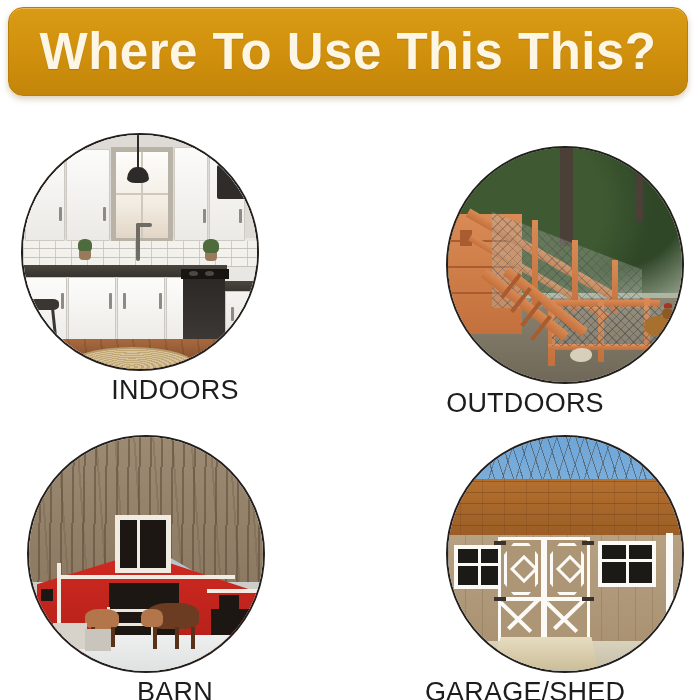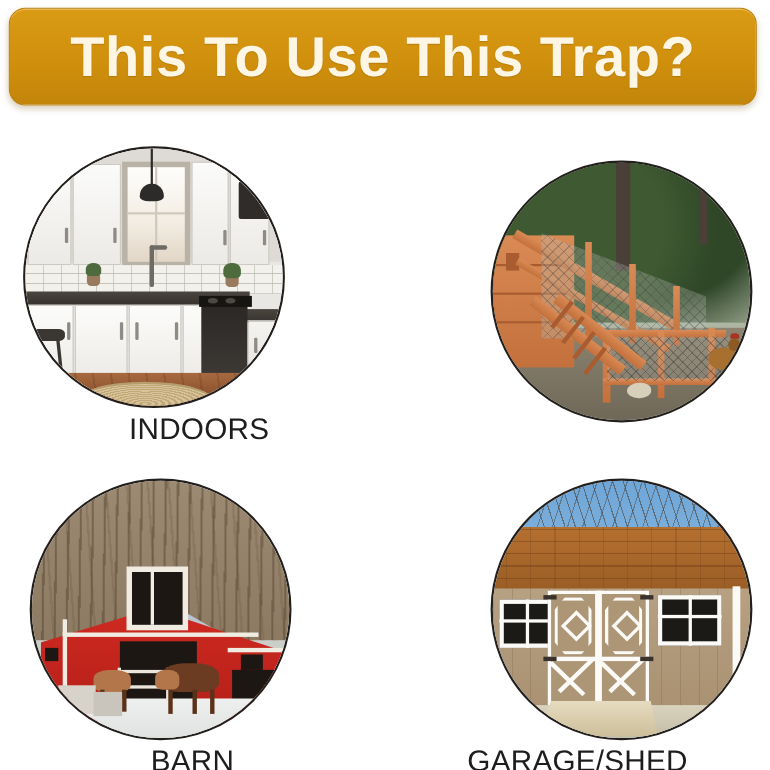--- a/index.html
+++ b/index.html
@@ -49,21 +49,21 @@
     left: 0;
     top: 118px;
     width: 700px;
     height: 582px;
   }
   .cell {
     position: absolute;
     width: 350px;
     height: 291px;
   }
-  .cell.c1 { left: 0;    top: 0; padding-left: 12px; }
+  .cell.c1 { left: 0;    top: 0; }
   .cell.c2 { left: 350px; top: 0; }
   .cell.c3 { left: 0;    top: 291px; }
   .cell.c4 { left: 350px; top: 291px; }
 
   .circle-wrap {
     position: absolute;
     width: 238px;
     height: 238px;
     border-radius: 50%;
     overflow: hidden;
@@ -227,21 +227,21 @@
   .g-oct {
     border: 3px solid #fbfaf7;
     box-sizing: border-box;
   }
   .g-xbar { background: #fbfaf7; }
 </style>
 </head>
 <body>
 
 <div class="banner">
-  <div class="banner-title">This To Use This Trap?</div>
+  <div class="banner-title">Where To Use This This?</div>
 </div>
 
 <div class="grid">
 
   <div class="cell c1">
     <div class="circle-wrap">
       <div class="scene">
         <div class="p k-wallback"></div>
         <div class="p k-upper-band"></div>
 
@@ -350,20 +350,21 @@
         <div class="p o-wood-dark" style="left:58px; top:150px; width:30px; height:4px; transform:rotate(-52deg);"></div>
         <div class="p o-wood-dark" style="left:68px; top:164px; width:30px; height:4px; transform:rotate(-52deg);"></div>
         <div class="p o-wood-dark" style="left:78px; top:178px; width:30px; height:4px; transform:rotate(-52deg);"></div>
 
         <div class="p o-chicken-body" style="left:196px; top:168px; width:26px; height:20px;"></div>
         <div class="p o-chicken-head" style="left:214px; top:160px; width:11px; height:11px;"></div>
         <div class="p o-comb" style="left:216px; top:155px; width:8px; height:5px;"></div>
         <div class="p o-chicken-body" style="left:122px; top:200px; width:22px; height:14px; background:#d8cfbb;"></div>
       </div>
     </div>
+    <div class="caption">OUTDOORS</div>
   </div>
 
   <div class="cell c4">
     <div class="circle-wrap">
       <div class="scene">
         <div class="p g-sky"></div>
         <div class="p g-branches" style="left:40px; top:0; right:20px; height:52px;"></div>
 
         <div class="p g-roof" style="left:-10px; top:42px; right:-10px; height:58px;
              clip-path: polygon(6% 0%, 94% 0%, 100% 100%, 0% 100%);"></div>

